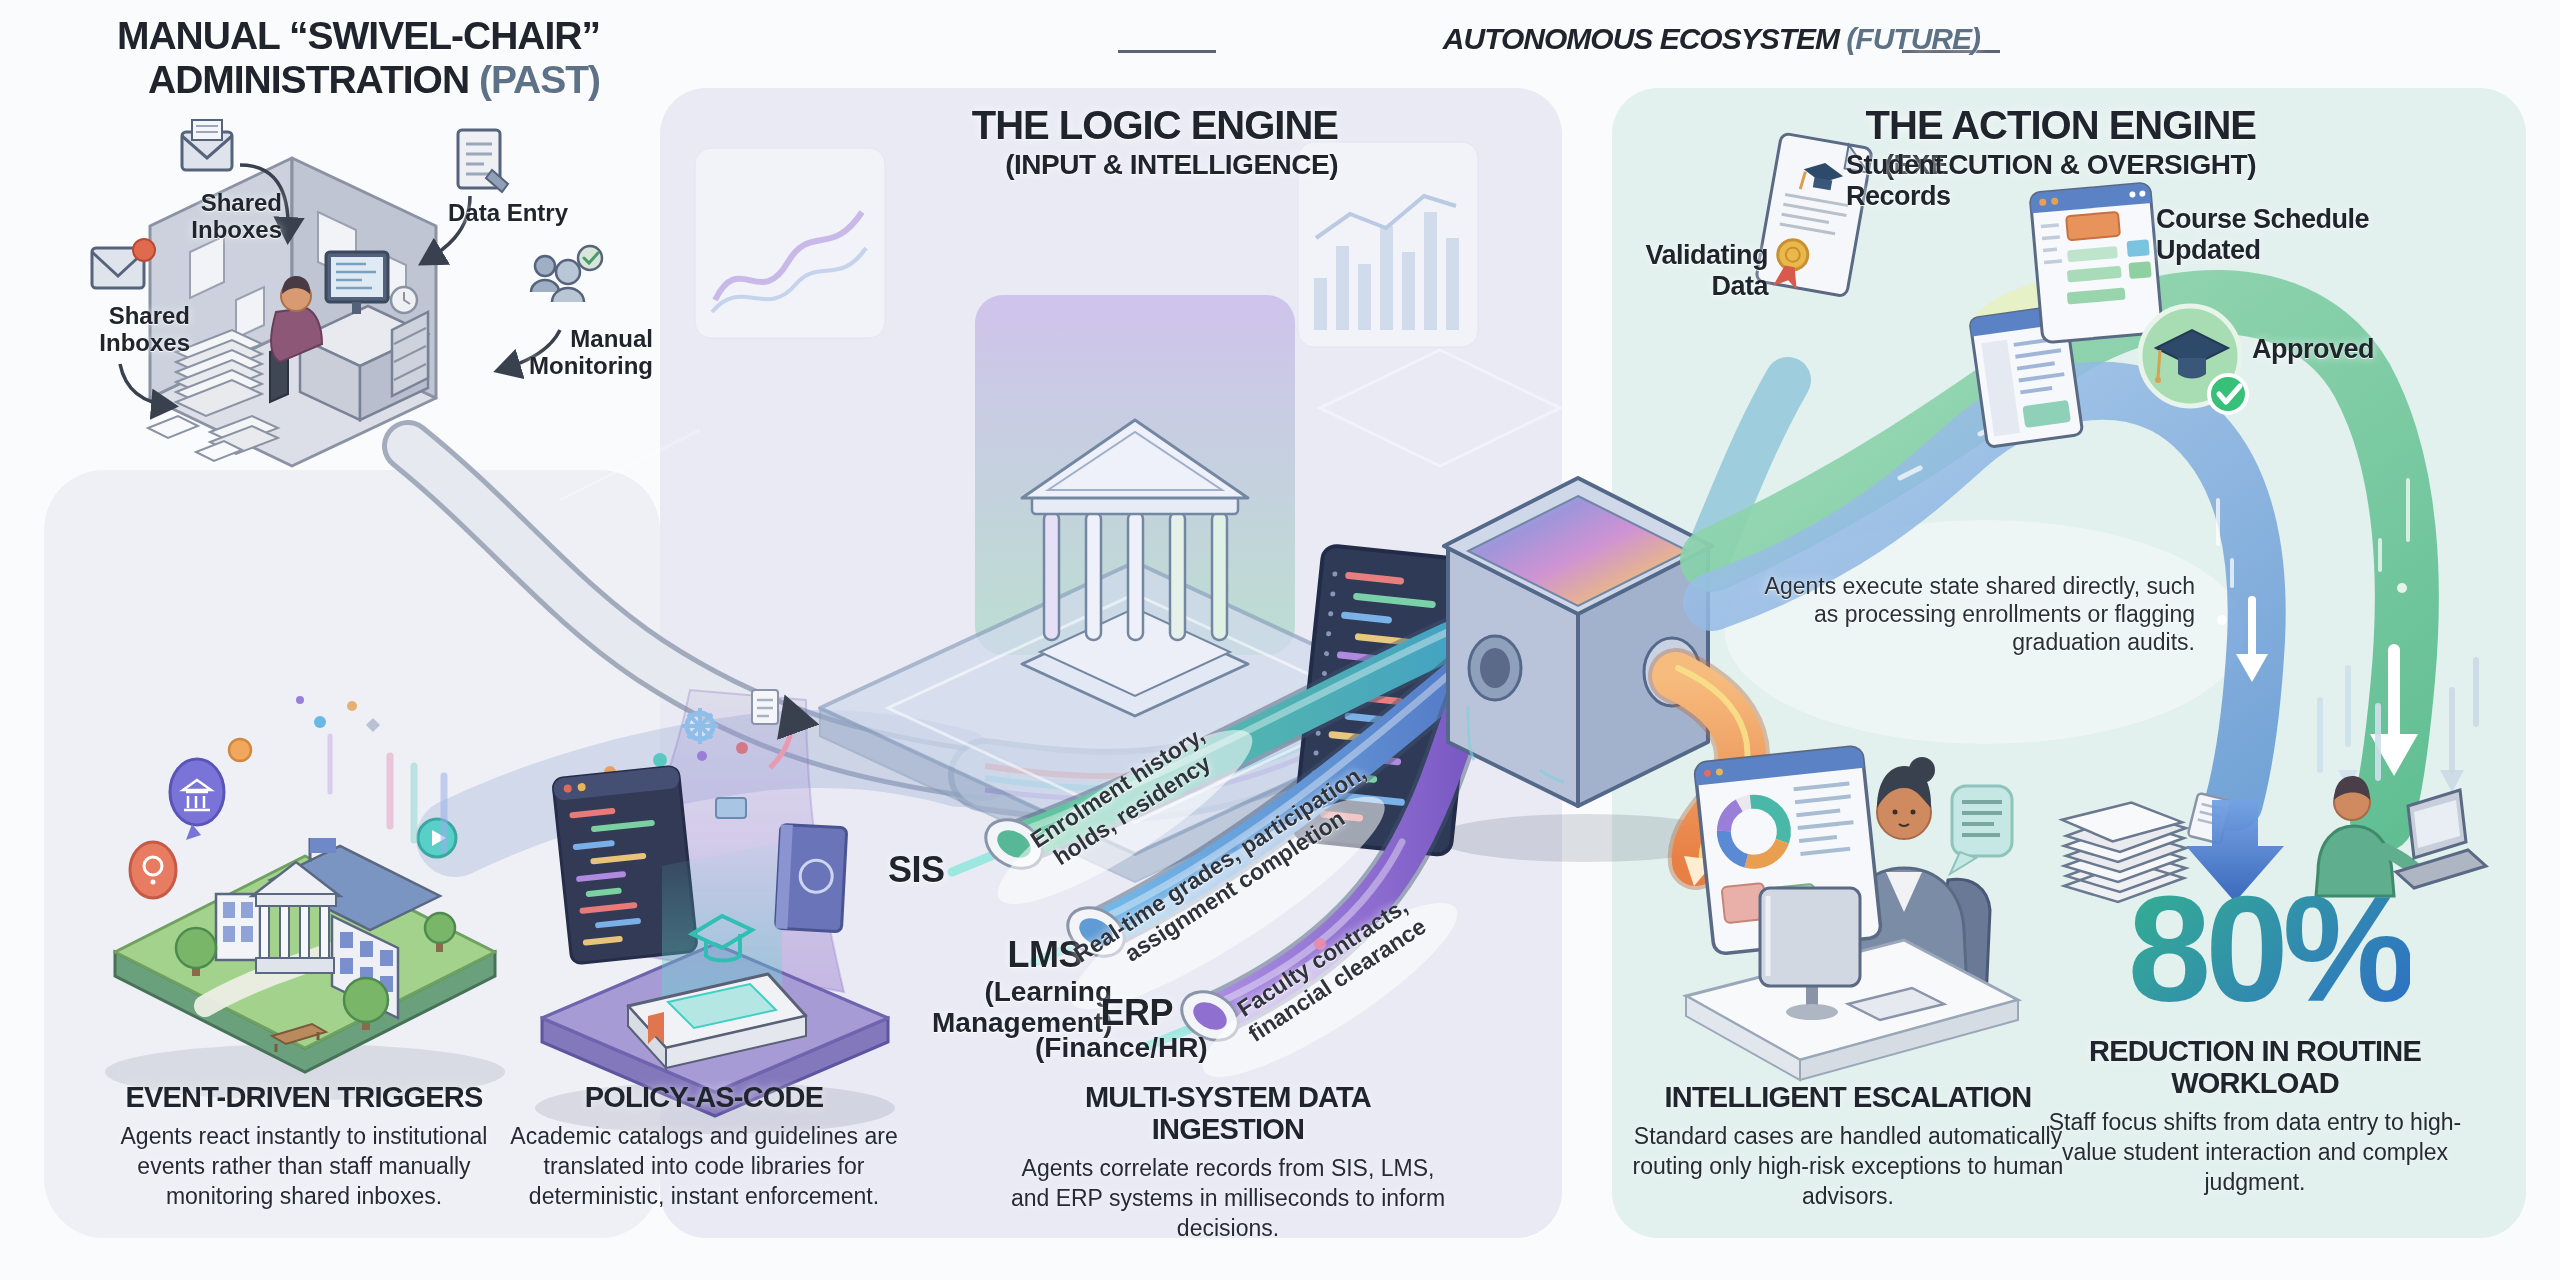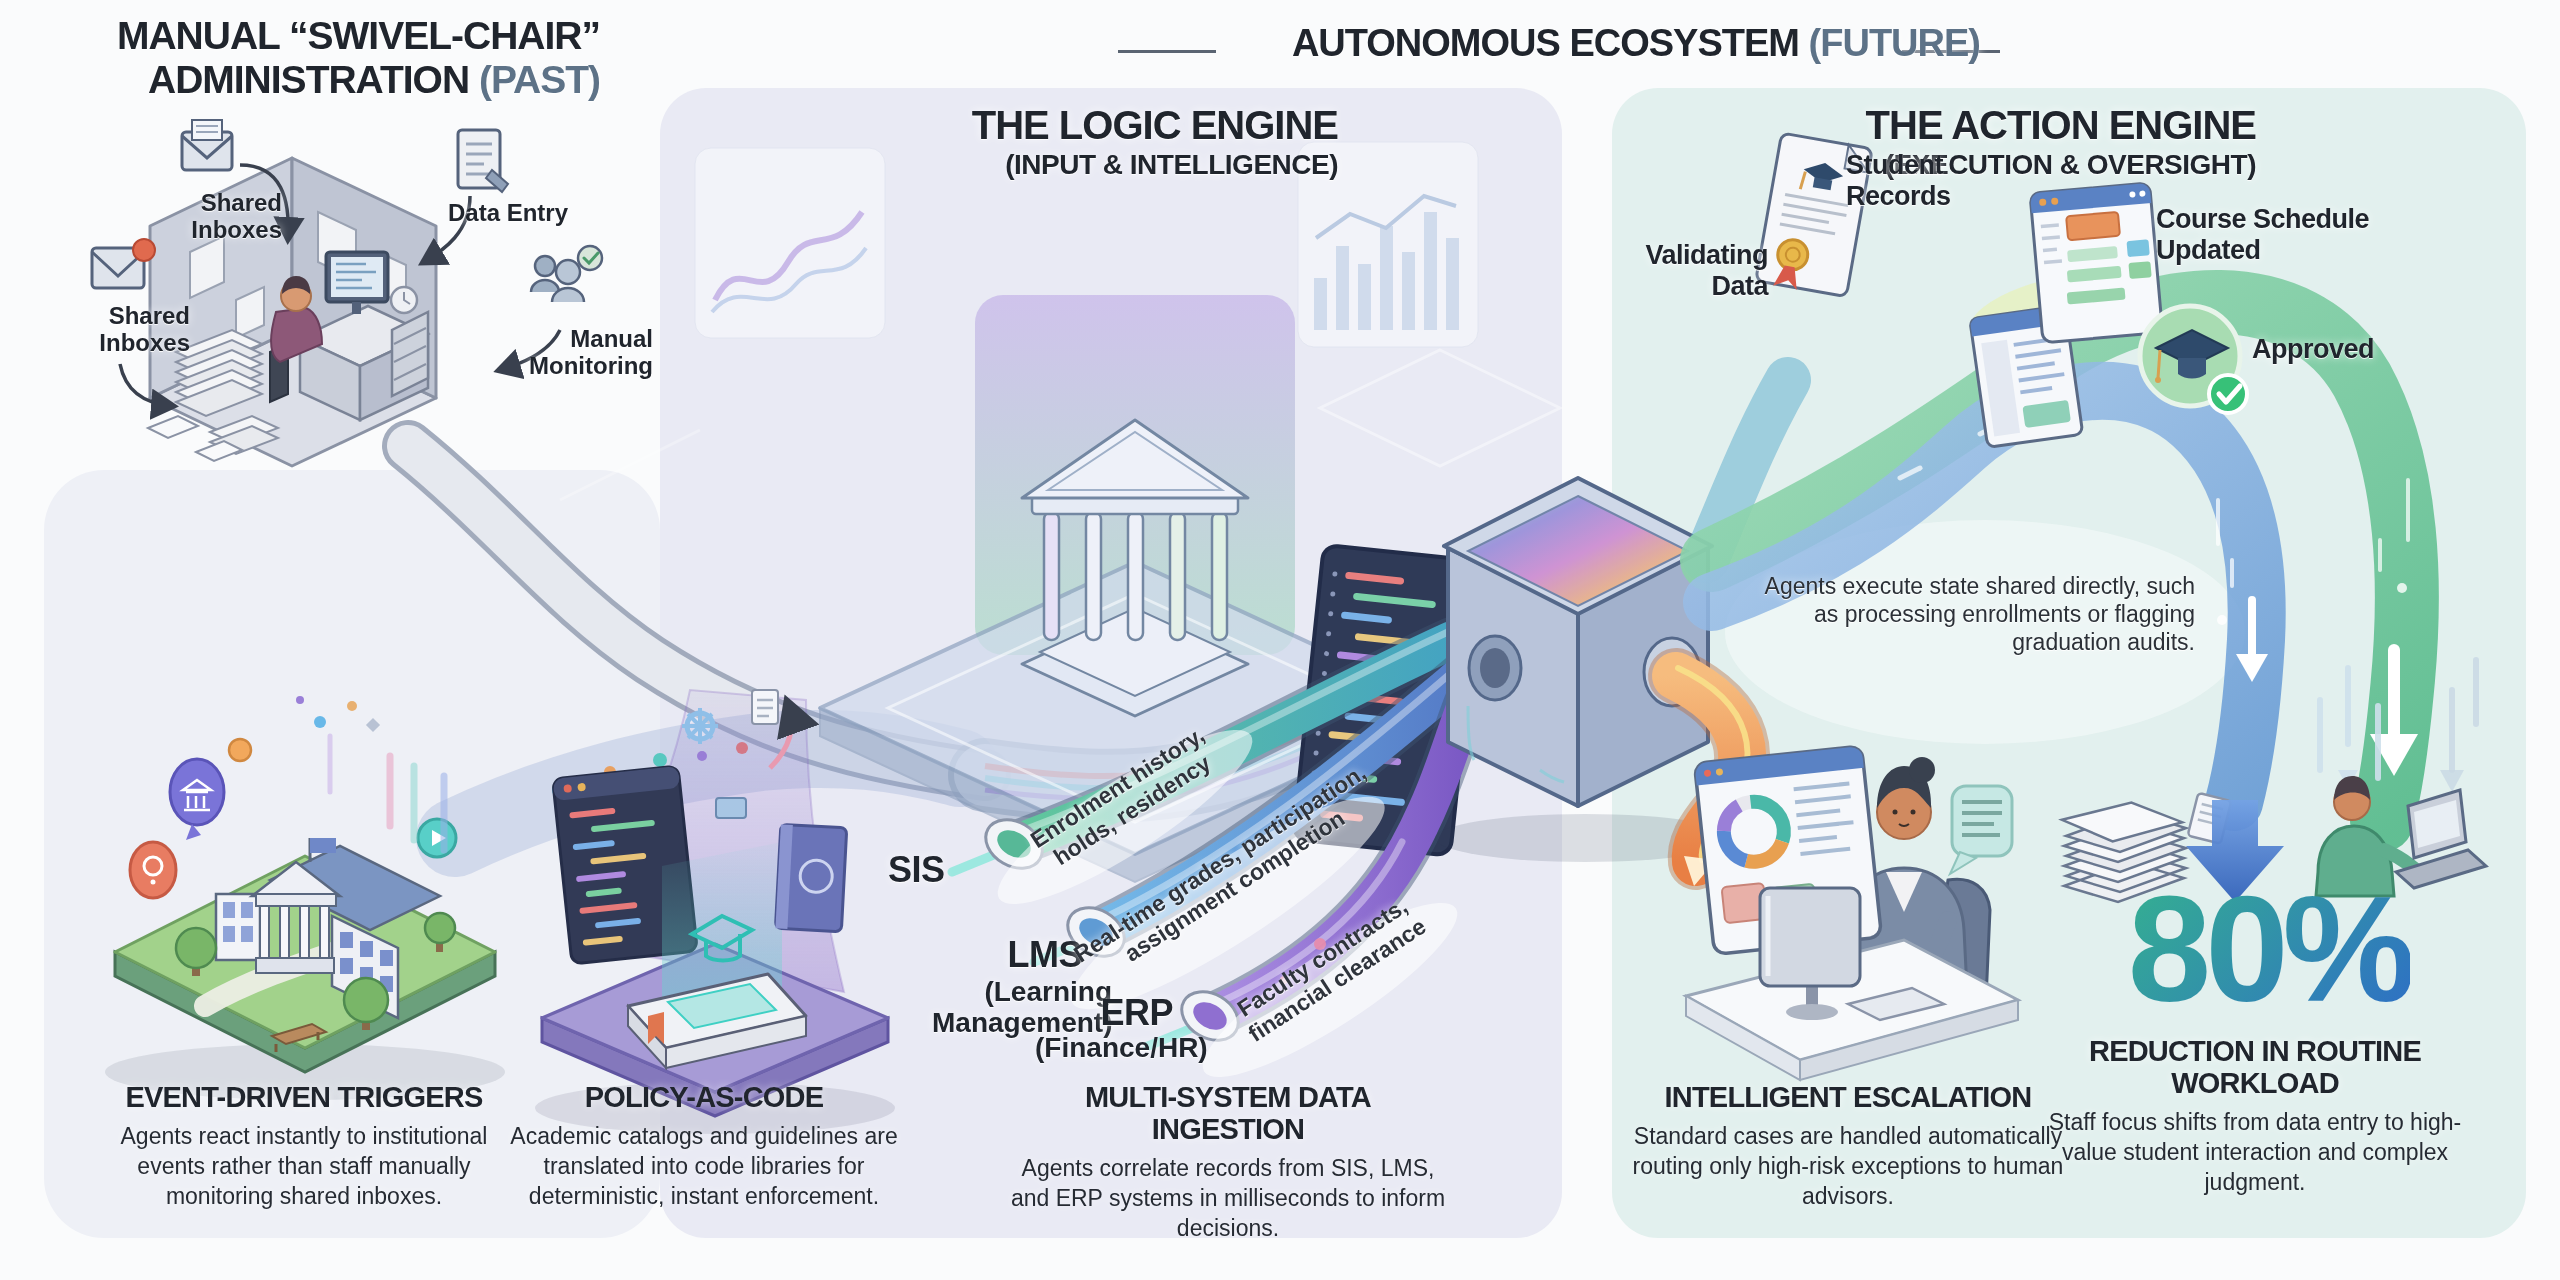--- a/index.html
+++ b/index.html
@@ -12,21 +12,21 @@
   .stage{position:relative;width:2560px;height:1280px;overflow:hidden;background:var(--c-page_bg);}
   .panel{position:absolute;border-radius:46px;}
   .panel-past{left:44px;top:470px;width:616px;height:768px;background:var(--c-panel_past);border-radius:60px;}
   .panel-logic{left:660px;top:88px;width:902px;height:1150px;background:var(--c-panel_logic);}
   .panel-action{left:1612px;top:88px;width:914px;height:1150px;background:var(--c-panel_action);}
   svg.art{position:absolute;left:0;top:0;}
   .lbl{position:absolute;color:var(--c-heading_text);text-shadow:0 1px 0 rgba(255,255,255,.85),0 0 10px rgba(255,255,255,.8);}
   .center{text-align:right;}
   .era{color:var(--c-muted_heading);font-weight:600;}
   .past-title{left:60px;top:14px;width:540px;font-size:39px;font-weight:800;line-height:1.12;letter-spacing:-1px;}
-  .future-header{left:1160px;top:22px;width:820px;font-size:38px;font-weight:800;letter-spacing:-1px;}
+  .future-header{left:1160px;top:22px;width:820px;font-size:30px;font-weight:800;letter-spacing:-1px;font-style:italic;}
   .hr-seg{position:absolute;height:3px;background:#5a6472;top:50px;}
   .seg-left{left:1118px;width:98px;}
   .seg-right{left:1902px;width:98px;}
   .engine-title{width:470px;font-size:40px;font-weight:800;letter-spacing:-1px;line-height:1.05;}
   .engine-sub{font-size:28px;font-weight:600;letter-spacing:-0.5px;margin-top:4px;}
   .logic-title{left:868px;top:104px;}
   .action-title{left:1786px;top:104px;}
   .mini{font-size:24px;font-weight:800;line-height:1.12;}
   .lbl-shared-top{left:132px;top:190px;width:150px;}
   .lbl-shared-left{left:50px;top:303px;width:140px;}

